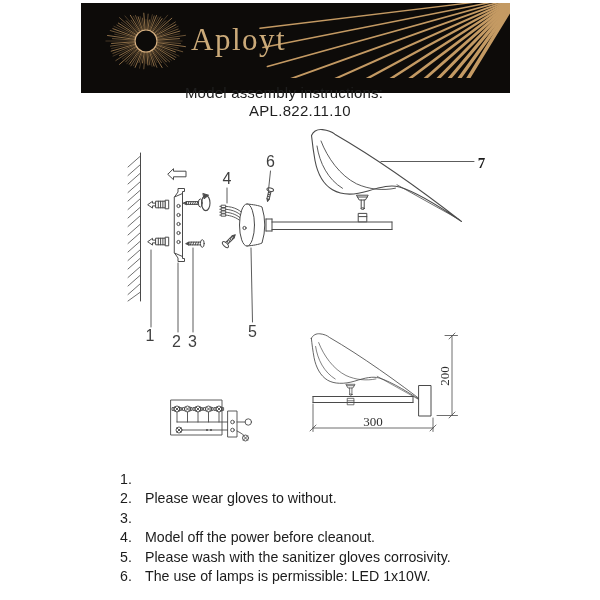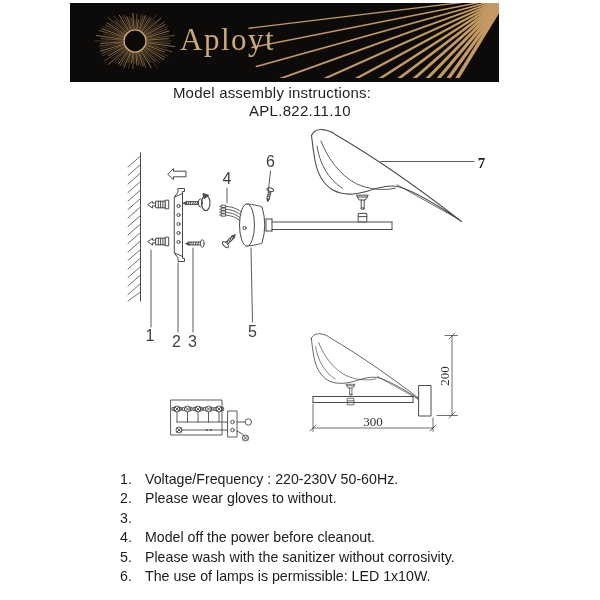--- a/index.html
+++ b/index.html
@@ -1,25 +1,25 @@
 <!DOCTYPE html>
 <html style="--banner-bg: #0d0b09; --gold-text: #cbaa79; --line: #4a4a4a; --text: #1d1d1d;"><head>
 <meta charset="utf-8">
 <style>
   html,body{margin:0;padding:0;background:#fff;}
   #page{position:relative;width:600px;height:600px;background:#ffffff;overflow:hidden;
         font-family:"Liberation Sans", sans-serif;color:var(--text,#1d1d1d);}
   
-  .banner{position:absolute;left:70px;top:3px;width:429px;height:79px;
+  .banner{position:absolute;left:81px;top:3px;width:429px;height:90px;
           background:var(--banner-bg,#0d0b09);overflow:hidden;}
   .banner svg{position:absolute;left:0;top:0;}
   .brand{position:absolute;left:110px;top:21px;font-family:"Liberation Serif", serif;
          font-size:31px;font-weight:400;letter-spacing:1.5px;color:var(--gold-text,#cbaa79);line-height:1;}
   
-  .title-line{position:absolute;left:0;top:84px;width:544px;text-align:center;
+  .title-line{position:absolute;left:12px;top:84px;width:544px;text-align:center;
               font-size:15px;font-weight:500;letter-spacing:.2px;color:#1f1f1f;}
   .model-line{position:absolute;left:0;top:102px;width:600px;text-align:center;
               font-size:15px;font-weight:500;letter-spacing:.3px;color:#1f1f1f;}
   
   #diagram{position:absolute;left:0;top:120px;}
   .lbl{font-family:"Liberation Sans", sans-serif;font-size:16px;fill:#3f3f3f;font-weight:400;}
   .lbl7{font-family:"Liberation Serif", serif;font-size:15px;font-weight:700;fill:#1b1b1b;}
   .dimtxt{font-family:"Liberation Serif", serif;font-size:13px;fill:#2e2e2e;}
   
   .instructions{position:absolute;left:120px;top:470px;width:470px;}
@@ -335,40 +335,39 @@
         <circle r="3"></circle>
           <path d="M-2.1,-2.1 L2.1,2.1 M-2.1,2.1 L2.1,-2.1"></path>
       </g>
     </g>
   </svg>
 
   <div class="instructions">
     <div class="inst-row">
       <span class="inst-num">1.</span>
         <span class="inst-gap"></span>
-      <span>Voltage/Frequency : 220-230V 50-60Hz.</span>
     </div>
     <div class="inst-row">
       <span class="inst-num">2.</span>
         <span class="inst-gap"></span>
       <span>Please wear gloves to without.</span>
     </div>
     <div class="inst-row">
       <span class="inst-num">3.</span>
         <span class="inst-gap"></span>
     </div>
     <div class="inst-row">
       <span class="inst-num">4.</span>
         <span class="inst-gap"></span>
       <span>Model off the power before cleanout.</span>
     </div>
     <div class="inst-row">
       <span class="inst-num">5.</span>
         <span class="inst-gap"></span>
-      <span>Please wash with the sanitizer without corrosivity.</span>
+      <span>Please wash with the sanitizer gloves corrosivity.</span>
     </div>
     <div class="inst-row">
       <span class="inst-num">6.</span>
         <span class="inst-gap"></span>
       <span>The use of lamps is permissible: LED 1x10W.</span>
     </div>
   </div>
 </div>
 
 </body></html>

